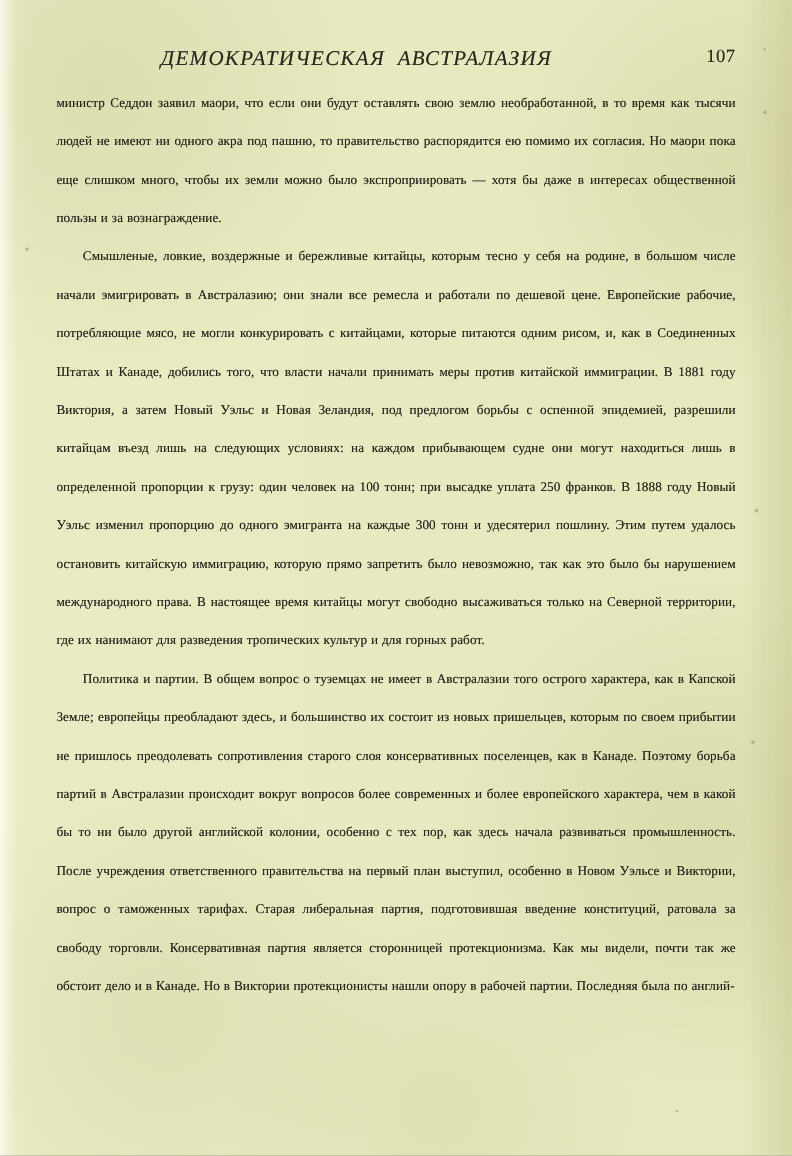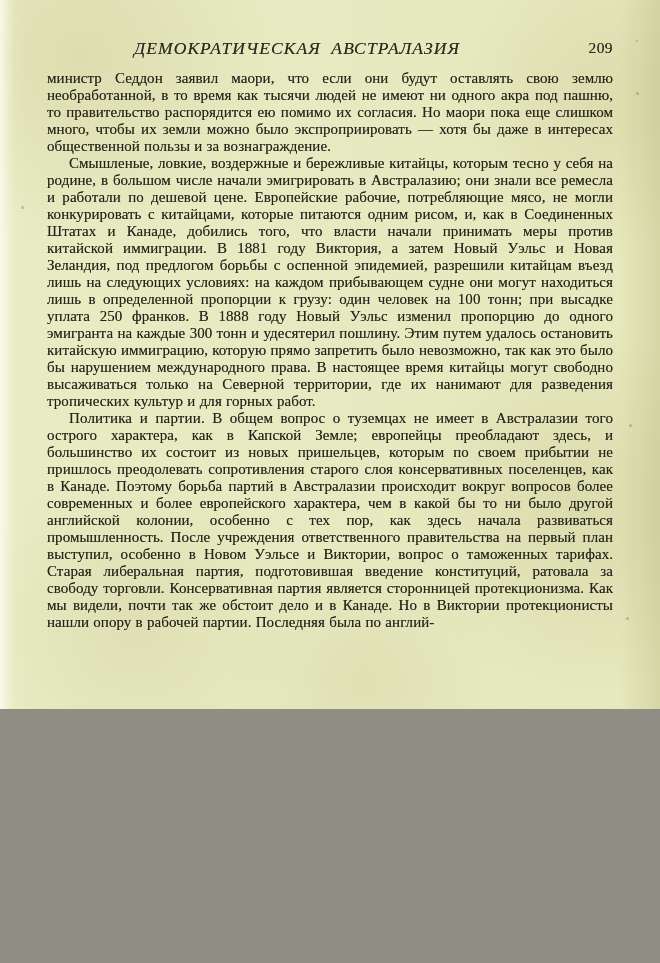--- a/index.html
+++ b/index.html
@@ -5,21 +5,21 @@
 <style>
   html, body {
     margin: 0;
     padding: 0;
     background: #8e8e84;
   }
 
   .page {
     position: relative;
     width: 660px;
-    height: 709px;
+    height: 963px;
     overflow: hidden;
     background: #e8e9c4;
     background-image:
       linear-gradient(90deg,
         #f2f3de 0px, #eceec9 10px, #e9ebc3 26px, #e7e9c0 50%, #e6e8bd 100%),
       radial-gradient(ellipse 70% 55% at 48% 42%,
         rgba(255,255,220,0.55) 0%, rgba(236,238,190,0.0) 70%);
     font-family: "Liberation Serif", "DejaVu Serif", serif;
     color: #23231b;
   }
@@ -101,22 +101,22 @@
     position: absolute;
     left: 47px;
     top: 70px;
     width: 566px;
   }
 
   .para {
     margin: 0;
     text-align: justify;
     text-align-last: left;
-    font-size: 15px;
-    line-height: 17px;
+    font-size: 11px;
+    line-height: 32px;
     letter-spacing: 0.06px;
     word-spacing: 0.4px;
     color: #24241c;
     text-indent: 22px;
     hyphens: manual;
   }
 
   .para.first { text-indent: 0; }
 
   .para .runin {
@@ -147,21 +147,21 @@
 
   <div class="speck" style="left:636px; top:92px;  width:3px; height:3px;"></div>
   <div class="speck" style="left:21px;  top:206px; width:3px; height:3px;"></div>
   <div class="speck" style="left:629px; top:424px; width:3px; height:3px;"></div>
   <div class="speck" style="left:626px; top:617px; width:3px; height:3px;"></div>
   <div class="speck" style="left:563px; top:925px; width:2px; height:2px;"></div>
   <div class="speck" style="left:636px; top:40px;  width:2px; height:2px;"></div>
 
   <header class="running-head">
     <div class="head-title">ДЕМОКРАТИЧЕСКАЯ АВСТРАЛАЗИЯ</div>
-    <div class="head-folio">209</div>
+    <div class="head-folio">107</div>
   </header>
 
   <main class="textblock">
 
     <p class="para first">
       <span>министр Седдон заявил маори, что если они будут оставлять свою землю необработанной, в то время как тысячи людей не имеют ни одного акра под пашню, то правительство распорядится ею помимо их согласия. Но маори пока еще слишком много, чтобы их земли можно было экспроприировать — хотя бы даже в интересах общественной пользы и за вознаграждение.</span>
     </p>
 
     <p class="para">
       <span>Смышленые, ловкие, воздержные и бережливые китайцы, которым тесно у себя на родине, в большом числе начали эмигрировать в Австралазию; они знали все ремесла и работали по дешевой цене. Европейские рабочие, потребляющие мясо, не могли конкурировать с китайцами, которые питаются одним рисом, и, как в Соединенных Штатах и Канаде, добились того, что власти начали принимать меры против китайской иммиграции. В 1881 году Виктория, а затем Новый Уэльс и Новая Зеландия, под предлогом борьбы с оспенной эпидемией, разрешили китайцам въезд лишь на следующих условиях: на каждом прибывающем судне они могут находиться лишь в определенной пропорции к грузу: один человек на 100 тонн; при высадке уплата 250 франков. В 1888 году Новый Уэльс изменил пропорцию до одного эмигранта на каждые 300 тонн и удесятерил пошлину. Этим путем удалось остановить китайскую иммиграцию, которую прямо запретить было невозможно, так как это было бы нарушением международного права. В настоящее время китайцы могут свободно высаживаться только на Северной территории, где их нанимают для разведения тропических культур и для горных работ.</span>

